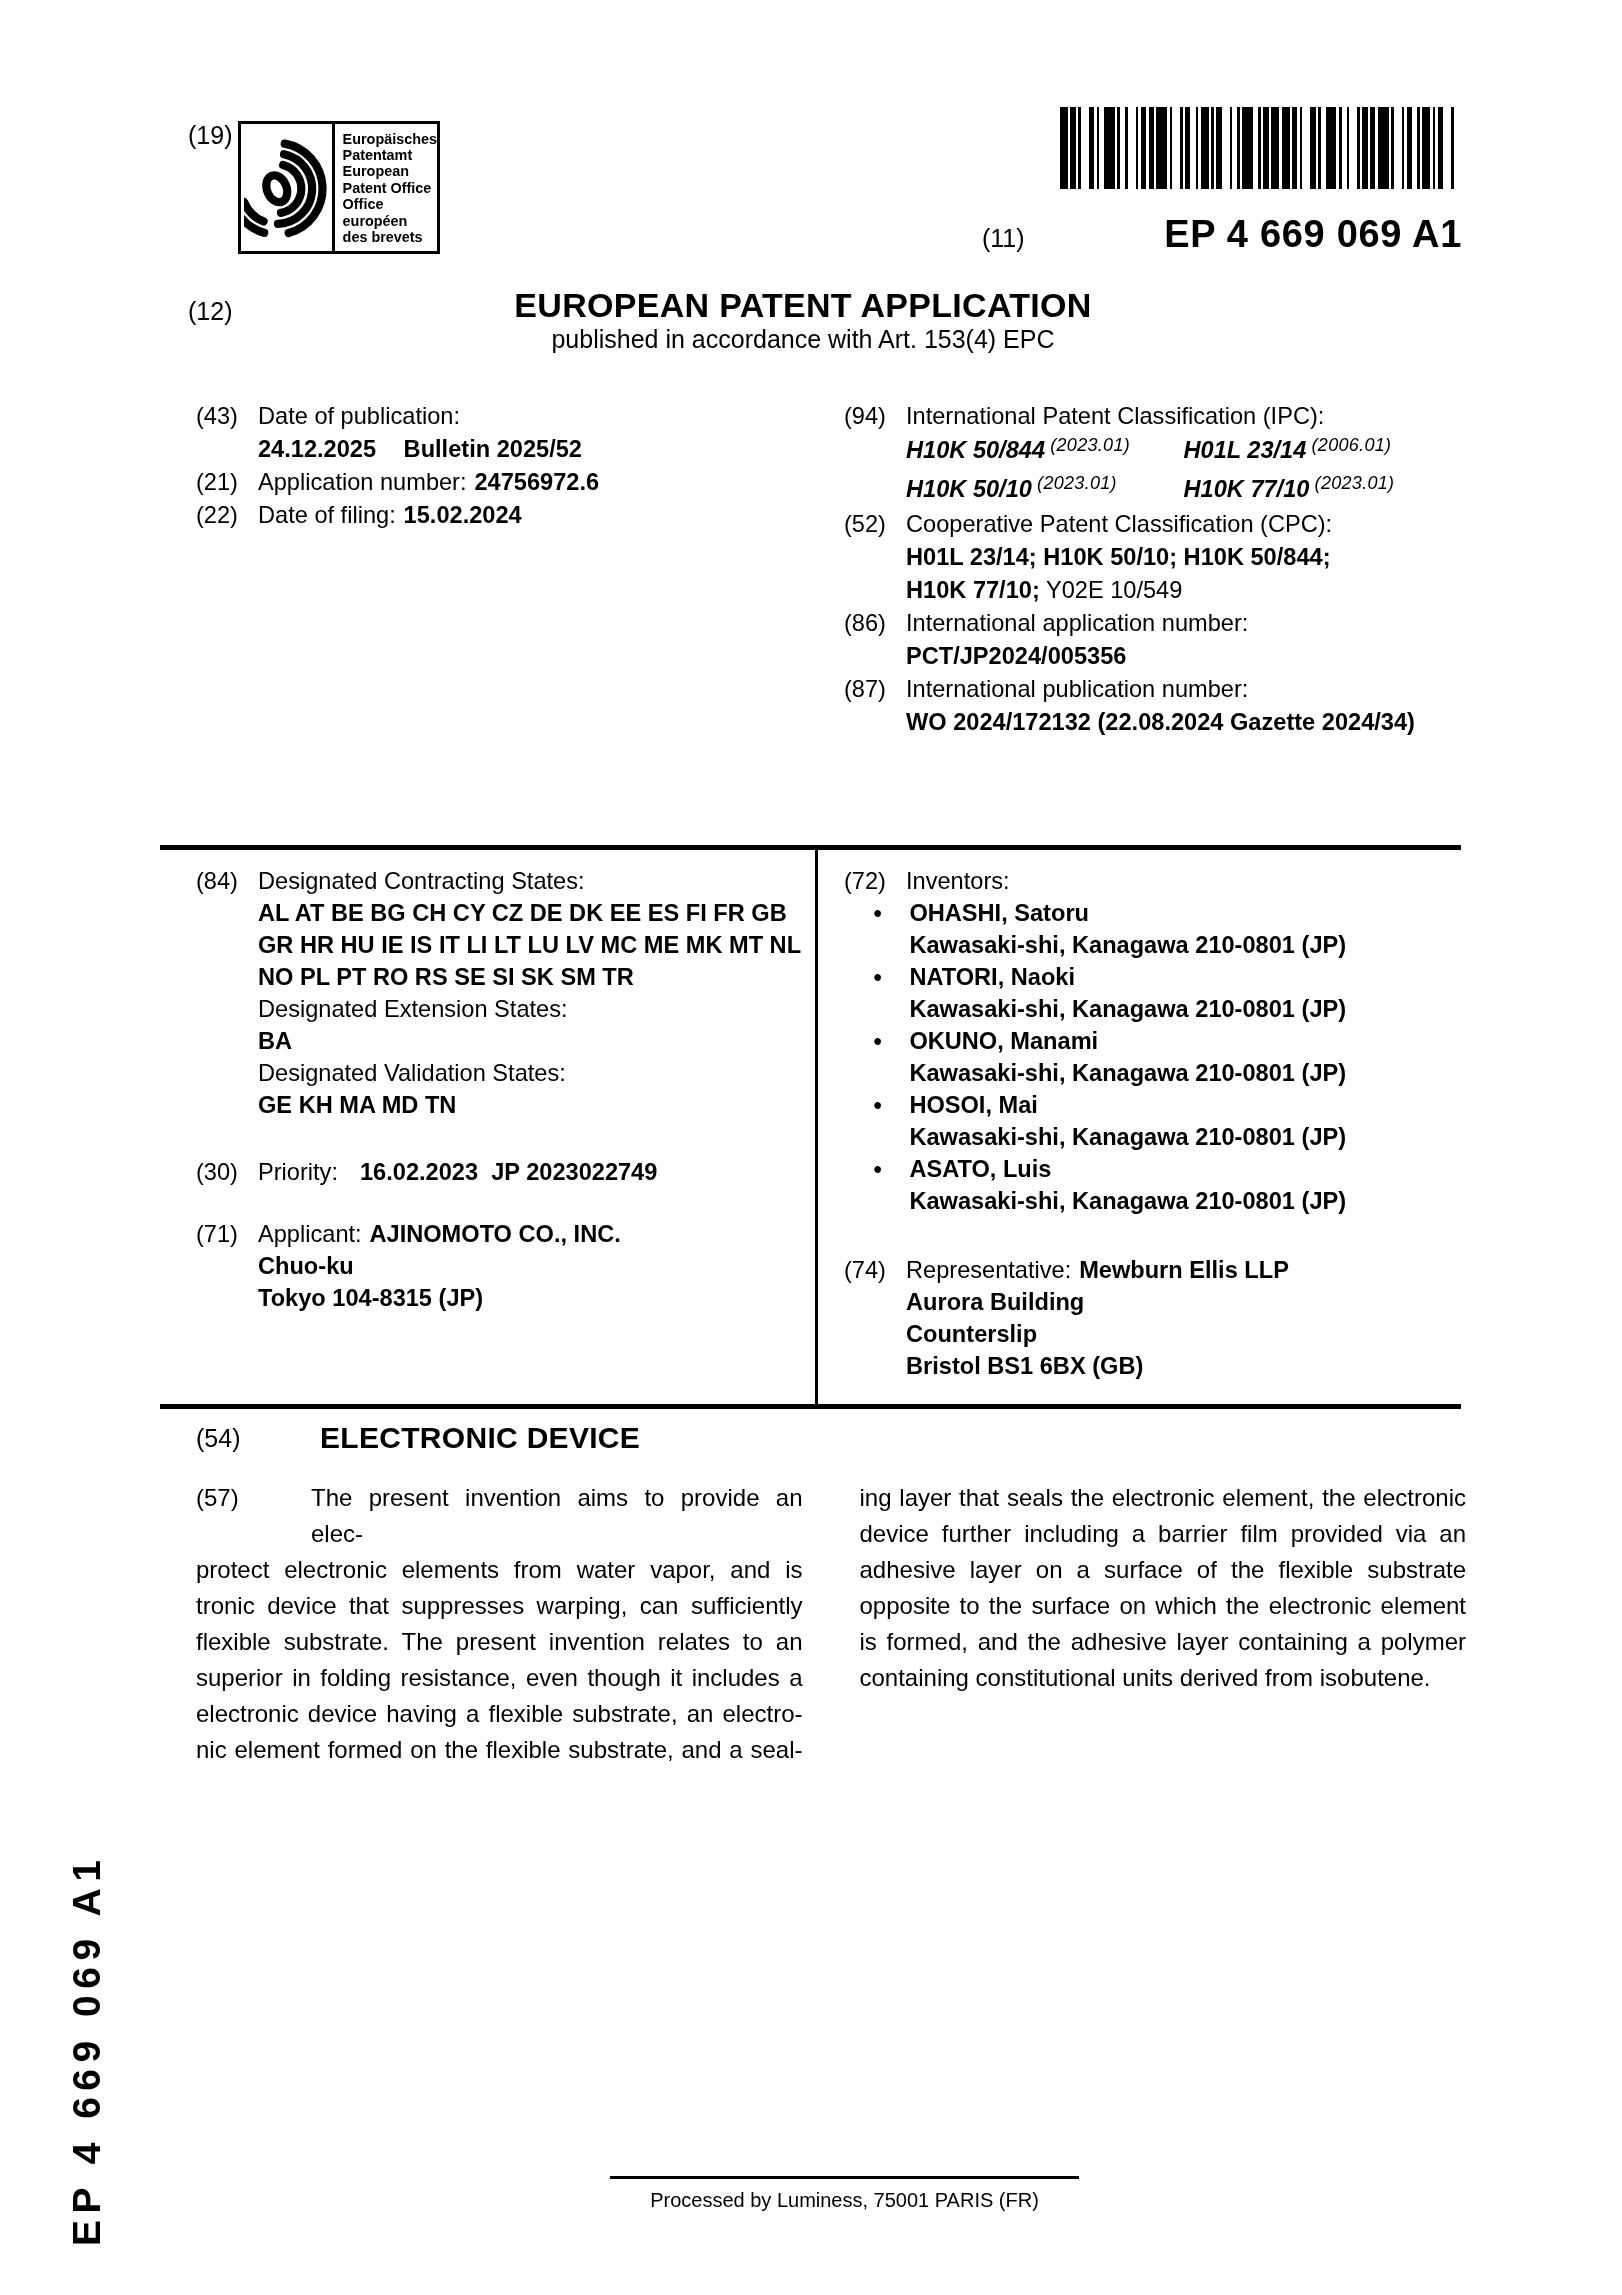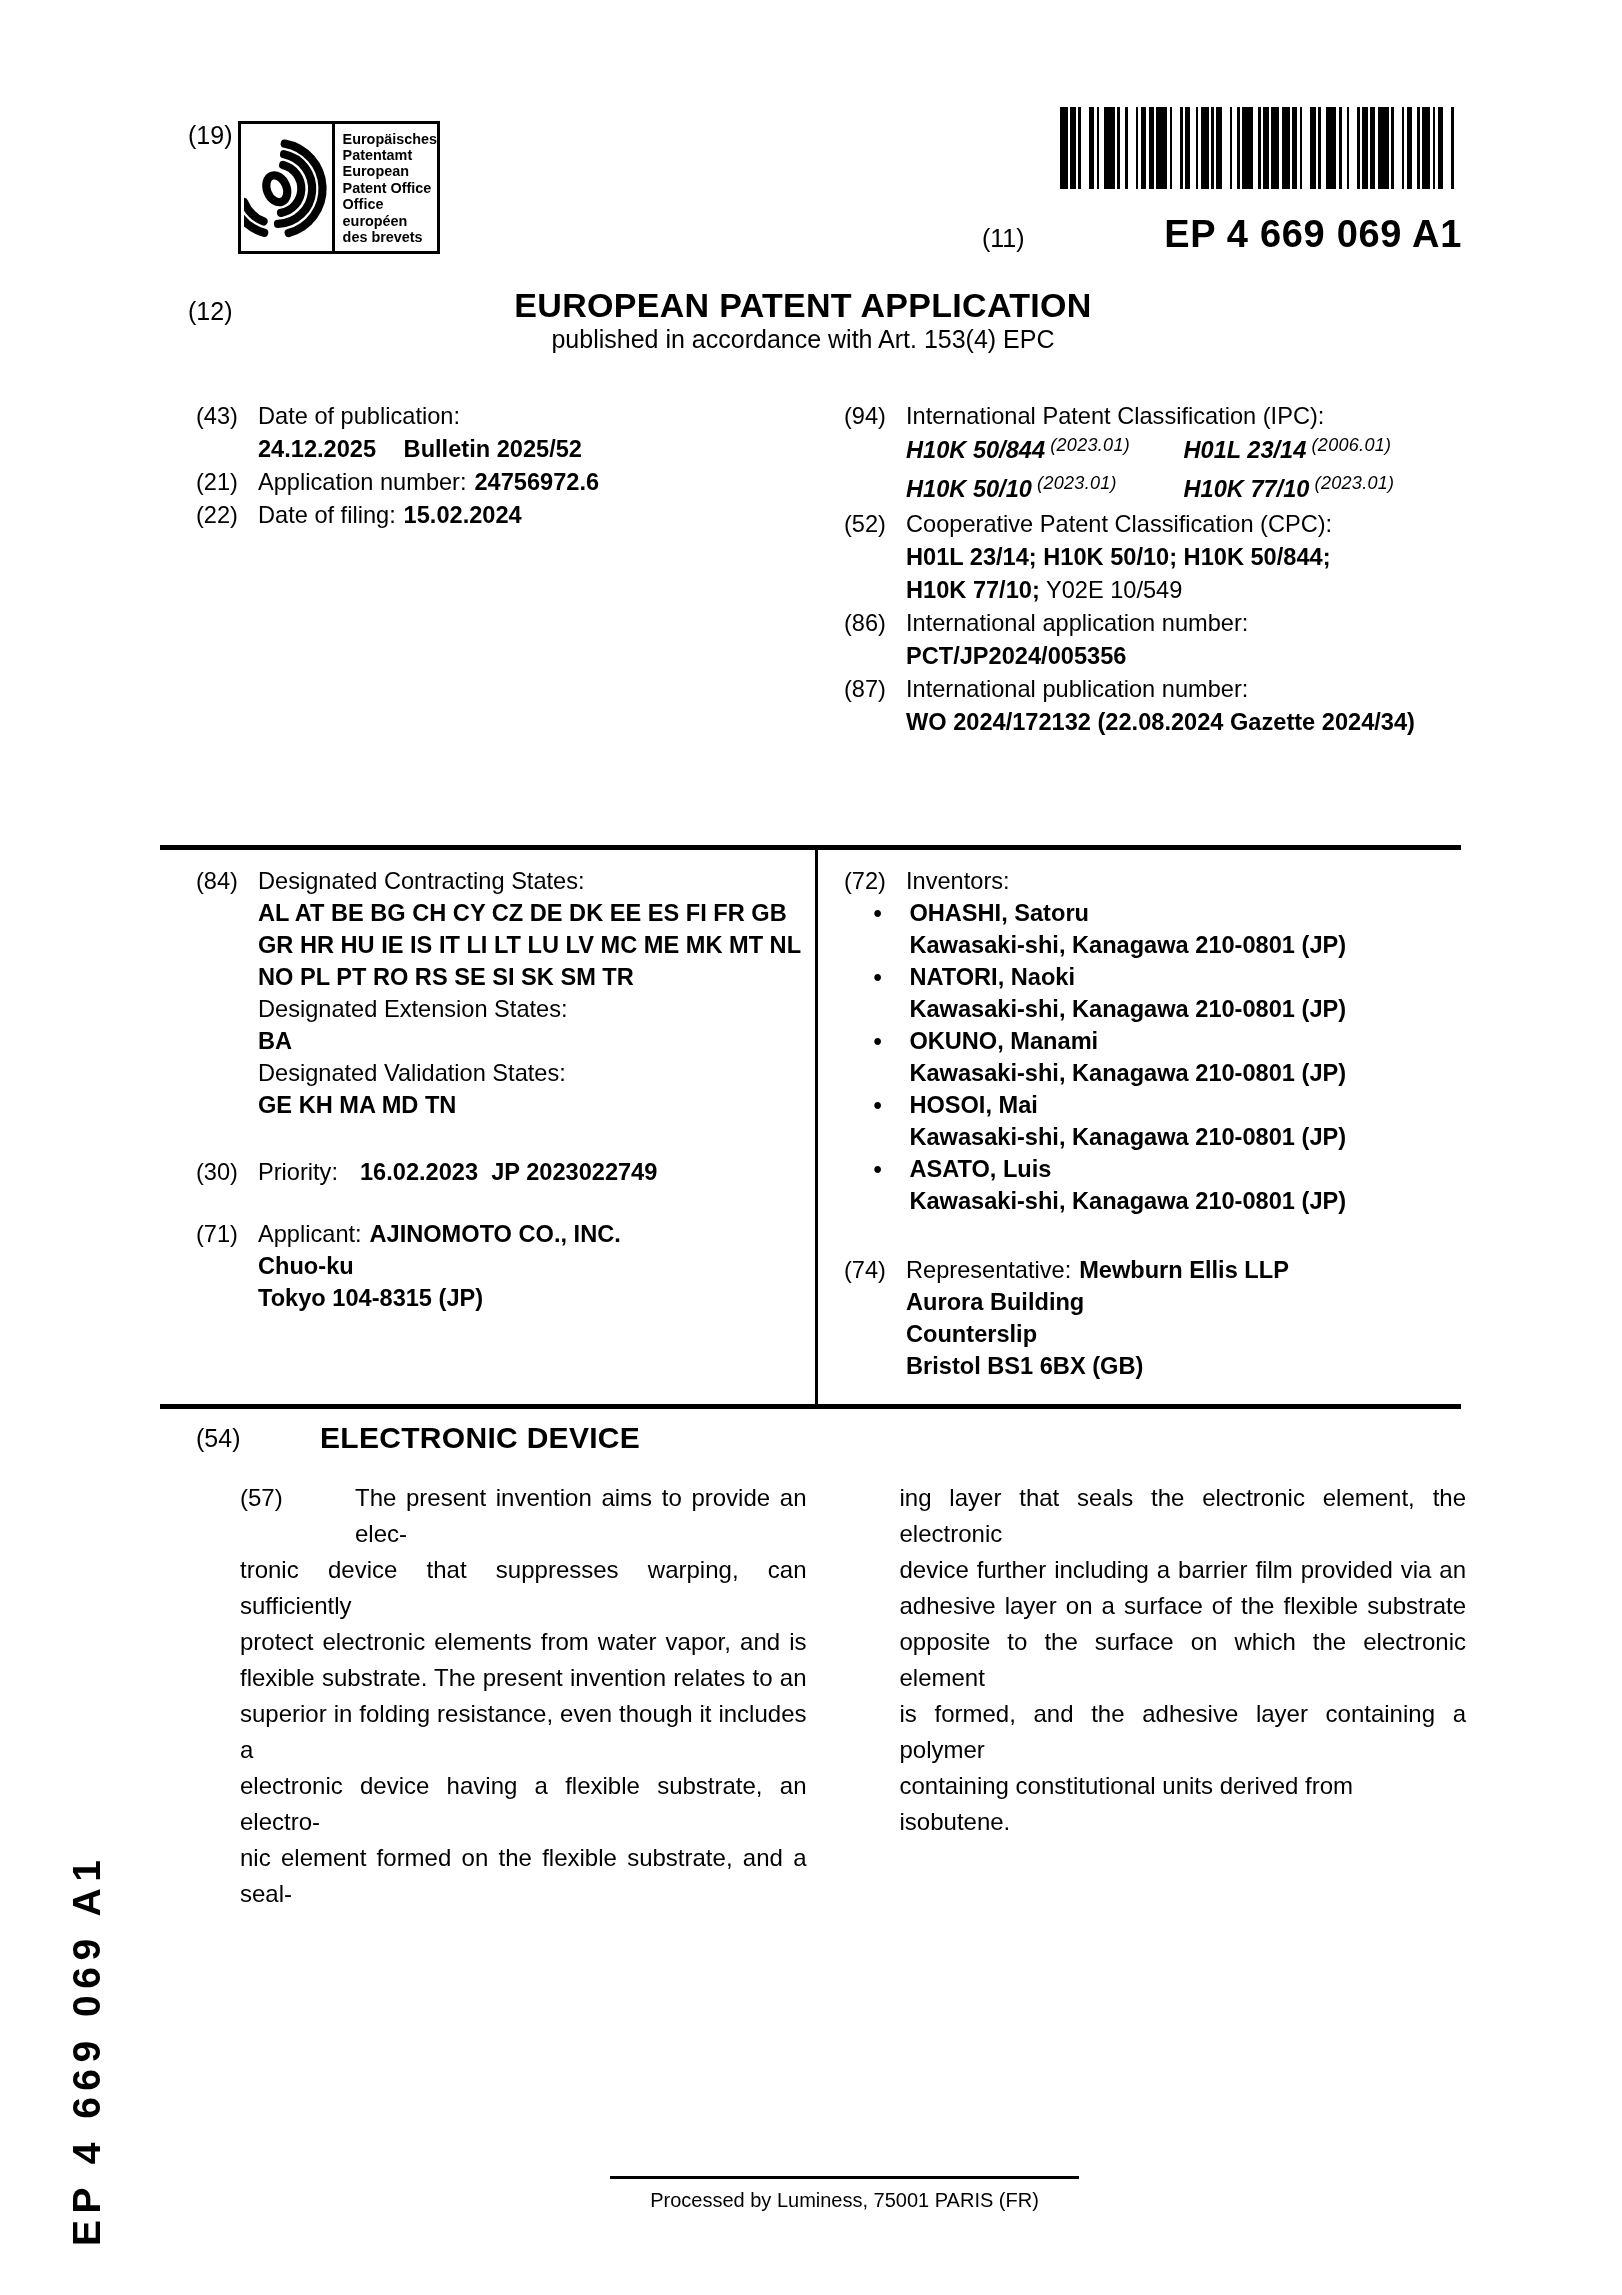--- a/index.html
+++ b/index.html
@@ -64,21 +64,21 @@
   .inv { display:flex; }
   .blt { width:36px; flex-shrink:0; font-weight:700; }
   .inv-list { margin-left:29.4px; }
   .inv-body { flex:1; font-weight:700; }
 
   
   .title54 { left:196px; top:1421px; display:flex; font-size:25px; line-height:34px; }
   .num54 { width:124px; flex-shrink:0; }
   .invention-title { font-size:30px; line-height:34px; font-weight:700; letter-spacing:0.3px; }
 
-  .abstract { left:196px; right:157px; top:1480px; display:flex; gap:93px; font-size:24px; line-height:36px;margin-left:44px; }
+  .abstract { left:196px; right:157px; top:1480px; display:flex; gap:57px; font-size:24px; line-height:36px; }
   .acol { flex:1; min-width:0; }
   .a-first { display:flex; }
   .a-label { width:115px; flex-shrink:0; }
   .a-rest { flex:1; }
   .jline { text-align:justify; text-align-last:justify; }
   .jlast { text-align:left; text-align-last:auto; }
 
   
   .sidebar {
     left:65px; top:2246px; transform:rotate(-90deg); transform-origin:0 0;
@@ -400,22 +400,22 @@
     <div class="num54">(54)</div>
     <div class="invention-title">ELECTRONIC DEVICE</div>
   </div>
 
   <div class="abs abstract">
     <div class="acol">
       <div class="a-first">
         <div class="a-label">(57)</div>
         <div class="a-rest jline">The present invention aims to provide an elec-</div>
       </div>
+      <div class="jline">protect electronic elements from water vapor, and is</div>
       <div class="jline">tronic device that suppresses warping, can sufficiently</div>
-      <div class="jline">protect electronic elements from water vapor, and is</div>
       <div class="jline">flexible substrate. The present invention relates to an</div>
       <div class="jline">superior in folding resistance, even though it includes a</div>
       <div class="jline">electronic device having a flexible substrate, an electro-</div>
       <div class="jline">nic element formed on the flexible substrate, and a seal-</div>
     </div>
     <div class="acol">
       <div class="jline">ing layer that seals the electronic element, the electronic</div>
       <div class="jline">device further including a barrier film provided via an</div>
       <div class="jline">adhesive layer on a surface of the flexible substrate</div>
       <div class="jline">opposite to the surface on which the electronic element</div>

